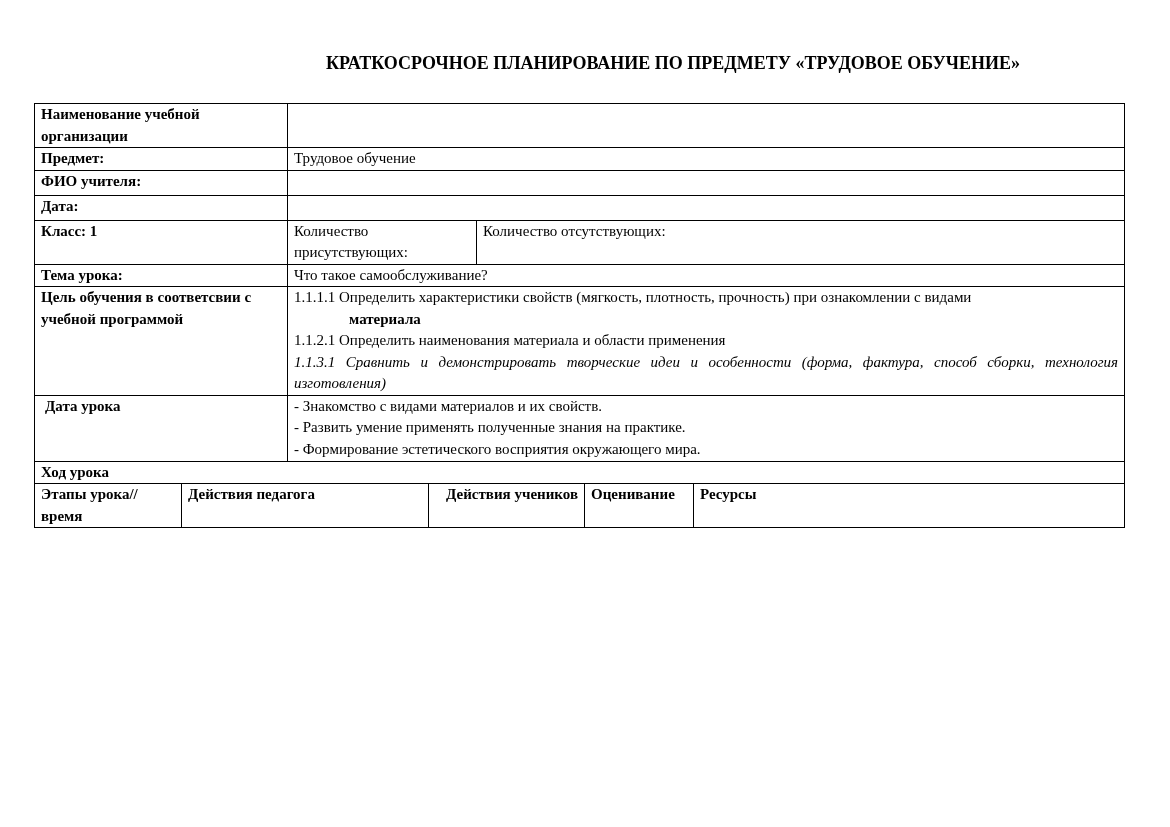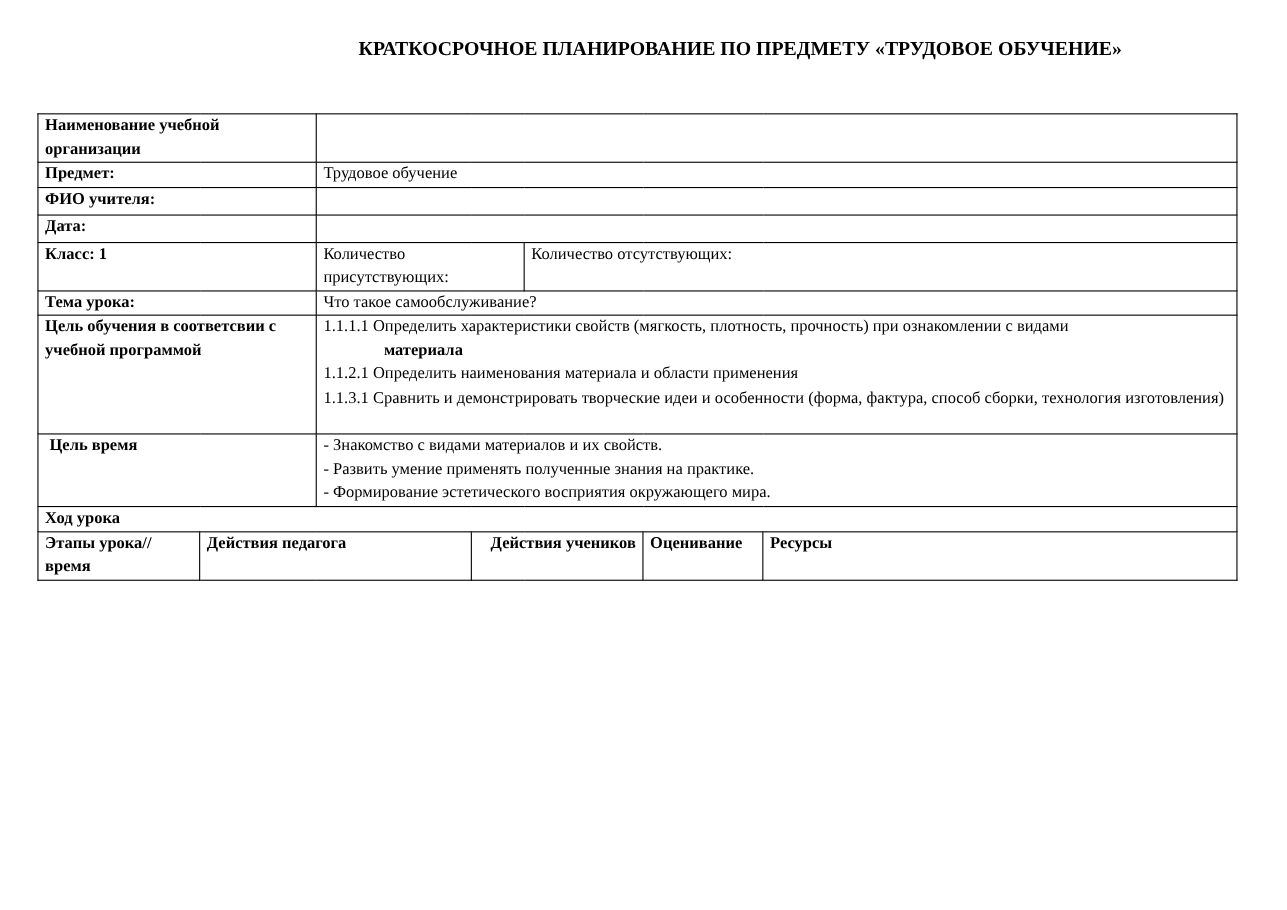--- a/index.html
+++ b/index.html
@@ -2,21 +2,21 @@
 <html><head>
 <meta charset="utf-8">
 <style>
   html, body { margin: 0; padding: 0; background: #ffffff; }
   body {
     width: 1170px; height: 827px; position: relative; overflow: hidden;
     font-family: "Liberation Serif", "DejaVu Serif", serif;
     color: #000;
   }
   .title {
-    position: absolute; left: 326px; top: 34px;
+    position: absolute; left: 326px; top: 53px;
     font-weight: bold; font-size: 18px; white-space: nowrap;
     letter-spacing: 0px;
   }
   table.grid {
     position: absolute; border-collapse: collapse; table-layout: fixed;
     font-size: 15px; line-height: 21.5px;
   }
   table.grid td {
     border: 1px solid #000; vertical-align: top; padding: 0 6px;
   }
@@ -67,25 +67,25 @@
   <tr style="height:22px">
     <td colspan="2" class="lbl">Тема урока:</td>
     <td colspan="5">Что такое самообслуживание?</td>
   </tr>
   <tr style="height:108px">
     <td colspan="2" class="lbl">Цель обучения в соответсвии с учебной программой</td>
     <td colspan="5" class="j">
       <span class="line">1.1.1.1 Определить характеристики свойств (мягкость, плотность, прочность) при ознакомлении с видами</span>
       <span class="indent">материала</span>
       <span class="line">1.1.2.1 Определить  наименования материала и области применения</span>
-      <span class="line" style="text-align:justify;text-align-last:left;">1.1.3.1 Сравнить и демонстрировать творческие идеи и особенности (форма, фактура, способ сборки, технология изготовления)</span>
+      <span class="line" style="text-align:justify;text-align-last:left;font-style:italic;">1.1.3.1 Сравнить и демонстрировать творческие идеи и особенности (форма, фактура, способ сборки, технология изготовления)</span>
     </td>
   </tr>
   <tr style="height:66px">
-    <td colspan="2" class="lbl" style="padding-left:10px">Цель время</td>
+    <td colspan="2" class="lbl" style="padding-left:10px">Дата урока</td>
     <td colspan="5">
       <span class="line">- Знакомство  с видами материалов и  их свойств.</span>
       <span class="line">- Развить умение применять полученные знания на практике.</span>
       <span class="line">- Формирование эстетического восприятия окружающего мира.</span>
     </td>
   </tr>
   <tr style="height:22px">
     <td colspan="7" class="lbl">Ход урока</td>
   </tr>
   <tr style="height:43px" class="hdr">

